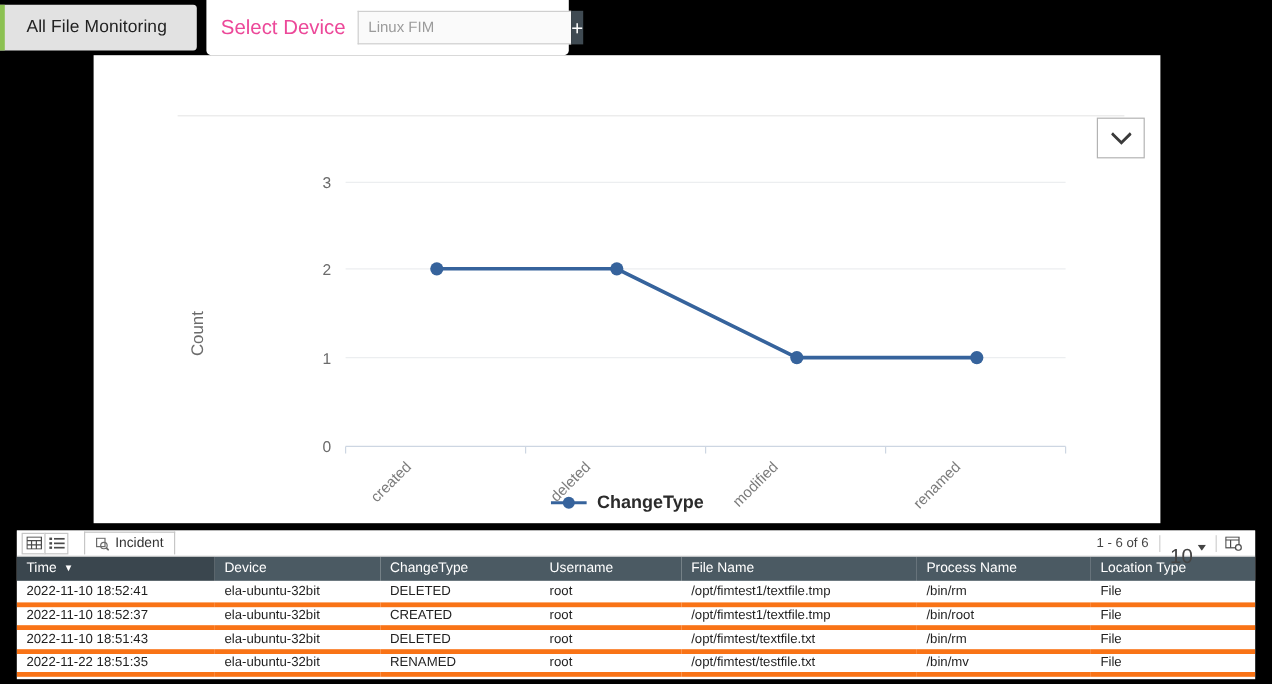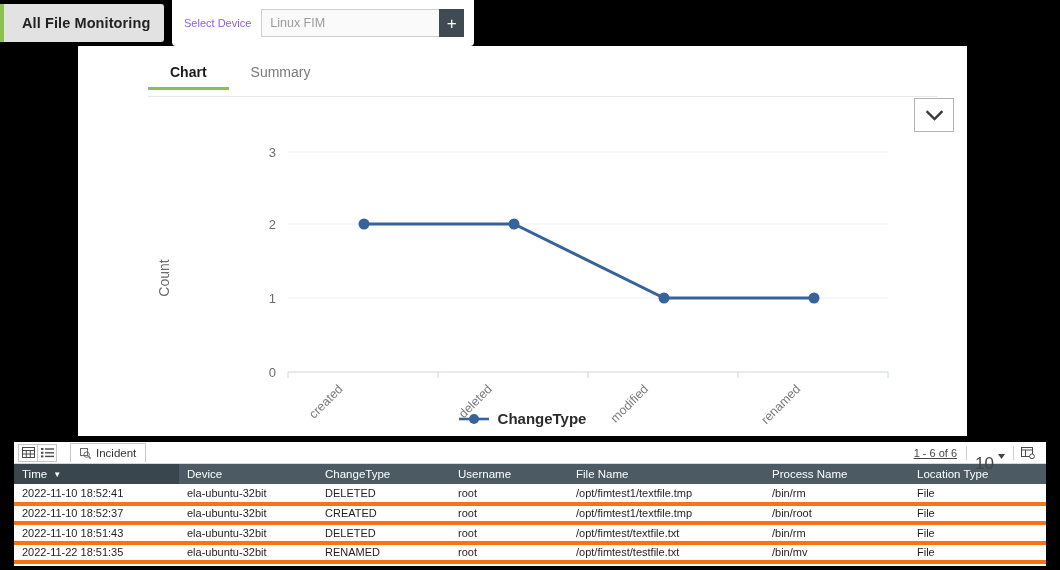--- a/index.html
+++ b/index.html
@@ -21,34 +21,33 @@
     display: flex; align-items: center;
     box-shadow: 0 1px 3px rgba(0,0,0,.35);
   }
   .module-tab .accent {
     position: absolute; left: 0; top: 0; bottom: 0;
     width: 4px; background: #8cc152;
   }
   .module-tab .label {
     padding-left: 22px; font-size: 14.5px; color: #222;
     letter-spacing: .1px;
-    font-weight: bold;
   }
 
   
   .device-card {
     position: absolute; left: 172px; top: 0;
     width: 302px; height: 46px;
     background: #fff;
     border-radius: 0 0 4px 4px;
     display: flex; align-items: center;
     padding: 0 10px 0 12px;
     box-shadow: 0 1px 3px rgba(0,0,0,.3);
   }
-  .device-card .sd-label { font-size: 11px; color: #8b5cf6; margin-right: 10px; white-space: nowrap; }
+  .device-card .sd-label { font-size: 17px; color: #ec4899; margin-right: 10px; white-space: nowrap; }
   .device-input {
     flex: 1; height: 28px;
     border: 1px solid #cfcfcf; border-right: none;
     background: #fafafa;
     font-size: 12.5px; color: #9b9b9b;
     padding: 12px 8px; outline: none;
     font-family: "Liberation Sans", sans-serif;
   }
   .device-input::placeholder { color: #9b9b9b; }
   .add-btn {
@@ -128,21 +127,21 @@
     display: flex; align-items: center; justify-content: center;
     margin-right: -1px; background: #fff; cursor: pointer;
   }
   .tb-tab {
     margin-left: 14px; height: 19px; padding: 0 9px;
     border: 1px solid #c6c6c6; border-bottom: none;
     background: #fff; display: flex; align-items: center; gap: 5px;
     font-size: 11.5px; color: #333; cursor: pointer;
   }
   .tb-right { margin-left: auto; display: flex; align-items: center; gap: 0; }
-  .tb-count { font-size: 11px; color: #444; padding: 0 9px; text-decoration: underline; }
+  .tb-count { font-size: 11px; color: #444; padding: 0 9px; }
   .tb-sep { width: 1px; height: 14px; background: #d0d0d0; }
   .tb-page { font-size: 17px; color: #444; padding: 0 8px; display: flex; align-items: flex-start; gap: 4px; cursor: pointer; margin-top: 22px; }
   .tb-cols { padding: 0 7px; display: flex; align-items: center; cursor: pointer; }
 
   table { width: 100%; border-collapse: collapse; table-layout: fixed; }
   thead th {
     background: #4b5a63; color: #fff;
     font-size: 11.5px; font-weight: normal; text-align: left;
     height: 20px; padding: 0 0 1px 8px;
   }
@@ -168,24 +167,20 @@
   <div class="device-card">
     <div class="sd-label">Select Device</div>
     <input class="device-input" type="text" placeholder="Linux FIM" style="">
     <button class="add-btn">
       <span>+</span>
     </button>
   </div>
 
   <div class="panel">
 
-    <div class="tabs">
-      <div class="tab active">Chart</div>
-      <div class="tab">Summary</div>
-    </div>
     <div class="tabs-rule"></div>
 
     <div class="chev-btn">
       <svg width="17" height="11" viewBox="0 0 17 11">
         <path d="M1.5 2 L8.5 9 L15.5 2" stroke="#3a3a3a" stroke-width="2.4" fill="none" stroke-linecap="square"></path>
       </svg>
     </div>
 
     <div class="chart-area">
       <div class="ylabel">Count</div>

